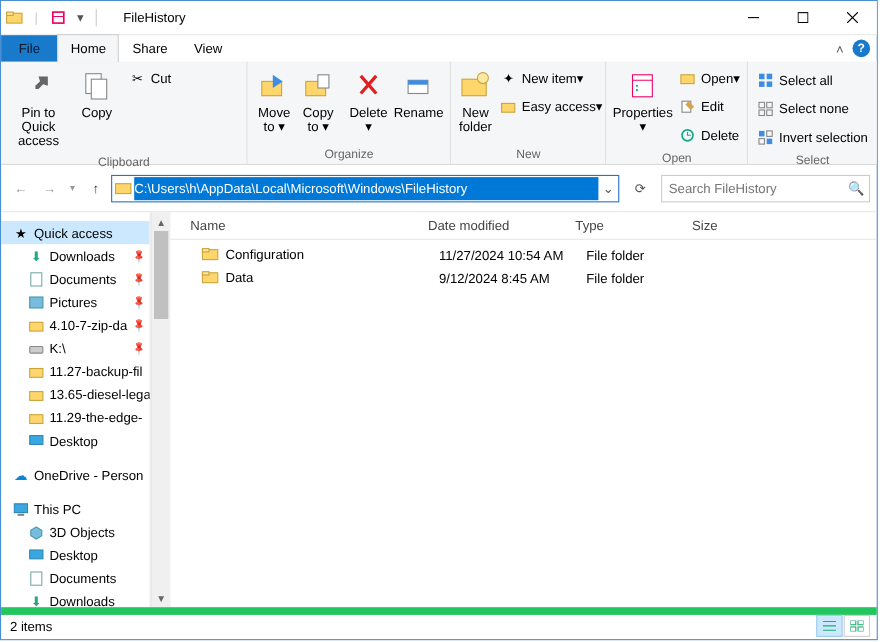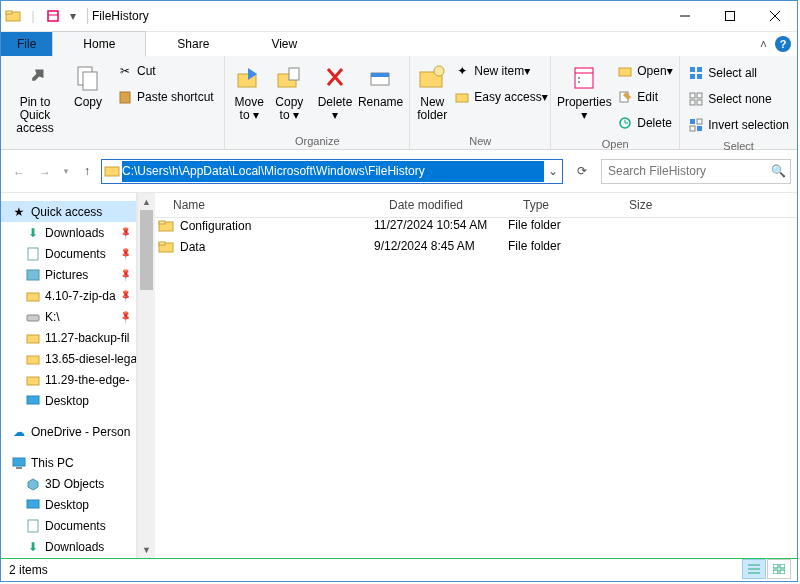--- a/index.html
+++ b/index.html
@@ -1,25 +1,25 @@
 <!DOCTYPE html>
 <html><head>
 <meta charset="utf-8">
 <style>
 html,body{margin:0;padding:0;font-family:"Segoe UI",Arial,sans-serif;font-size:12px;color:#000;background:#fff;height:584px;width:800px;overflow:hidden}
 .window{border:1px solid #4a8ed6;width:798px;height:582px;display:flex;flex-direction:column;box-sizing:border-box;position:relative}
 .titlebar{height:30px;background:#fff;display:flex;align-items:center;padding:0 0 0 4px;border-bottom:1px solid #e8e8e8}
 .titlebar .qat{display:flex;align-items:center;gap:4px;padding-right:6px;border-right:1px solid #ccc}
 .titlebar .qat span{width:16px;height:16px;display:flex;align-items:center;justify-content:center}
-.titlebar .title{margin-left:4px}
+.titlebar .title{margin-left:24px}
 .titlebar .winbtns{margin-left:auto;display:flex}
 .titlebar .winbtns div{width:45px;height:29px;display:flex;align-items:center;justify-content:center}
 .tabstrip{height:24px;display:flex;align-items:center;position:relative}
 .filetab{background:#1979ca;color:#0f172a;padding:4px 16px;height:16px;display:flex;align-items:center}
-.tab{padding:4px 30px;height:16px;display:flex;align-items:center;border:1px solid transparent}
+.tab{padding:4px 11px;height:16px;display:flex;align-items:center;border:1px solid transparent}
 .tab.active{border:1px solid #d0d0d0;border-bottom:1px solid #f5f6f7;background:#f5f6f7}
 .helpbtn{position:absolute;right:6px;top:4px;width:16px;height:16px;background:#1979ca;border-radius:50%;color:#fff;display:flex;align-items:center;justify-content:center;font-size:11px;font-weight:bold}
 .chevup{position:absolute;right:30px;top:6px;color:#555}
 .ribbon{height:93px;background:#f5f6f7;border-bottom:1px solid #dadada;display:flex}
 .rgroup{display:flex;flex-direction:column;padding:2px 4px 0 4px;border-right:1px solid #e1e1e1}
 .rgroup .grow{flex:1;display:flex;align-items:flex-start}
 .rgroup .glabel{text-align:center;color:#666;font-size:11px;padding:2px 0}
 .bigbtn{display:flex;flex-direction:column;align-items:center;justify-content:center;width:56px;padding:4px 2px;text-align:center;line-height:1.1}
 .bigbtn .ico{width:32px;height:32px;margin-bottom:2px;display:flex;align-items:center;justify-content:center}
 .smbtn{display:flex;align-items:center;height:22px;padding:2px 4px;white-space:nowrap}
@@ -40,25 +40,25 @@
 .navpane::-webkit-scrollbar{width:16px}
 .tree-item{display:flex;align-items:center;height:21px;padding-left:10px;white-space:nowrap}
 .tree-item.sub{padding-left:24px}
 .tree-item .tico{width:16px;height:16px;margin-right:4px;display:flex;align-items:center;justify-content:center;flex-shrink:0}
 .tree-item.pinned::after{content:"📌";font-size:9px;margin-left:auto;margin-right:4px;color:#888;transform:rotate(-45deg)}
 .qa{background:#cce8ff}
 .listhdr{height:24px;display:flex;align-items:center;border-bottom:1px solid #e8e8e8;color:#444;padding-left:12px}
 .listhdr div{padding-left:6px}
 .hname{width:210px}.hdate{width:128px}.htype{width:100px}.hsize{width:60px}
 .mainlist{flex:1;display:flex;flex-direction:column;overflow:auto}
-.row{display:flex;align-items:flex-start;height:21px;padding-left:3px}
+.row{display:flex;align-items:flex-end;height:21px;padding-left:28px}
 .row .cname{width:210px;display:flex;align-items:center}
 .row .cname .fic{width:16px;height:16px;margin-right:6px}
 .row .cdate{width:128px;padding-left:6px}.row .ctype{width:100px;padding-left:6px}
-.status{height:22px;border-top:1px solid #22c55e;display:flex;align-items:center;padding:0 8px;position:relative}
+.status{height:22px;border-top:7px solid #22c55e;display:flex;align-items:center;padding:0 8px;position:relative}
 .viewsw{position:absolute;right:6px;bottom:2px;display:flex;gap:1px}
 .viewsw div{width:22px;height:18px;border:1px solid #ccc;display:flex;align-items:center;justify-content:center;font-size:10px}
 .viewsw div.active{background:#cce8ff;border-color:#99ccee}
 .scrollbar{width:17px;background:#f0f0f0;border-left:1px solid #e8e8e8;display:flex;flex-direction:column}
 .sbtn{height:17px;display:flex;align-items:center;justify-content:center;color:#666;font-size:9px}
 .sthumb{background:#c0c0c0;margin:0 2px;flex:0 0 80px}
 svg{display:block}
 .section-gap{height:10px}
 </style>
 </head>
@@ -132,30 +132,23 @@
                 <rect x="9" y="8" width="14" height="18" fill="#fff" stroke="#888"></rect>
               </svg>
             </span>
           <span>Copy</span>
         </div>
         <div class="vcol" style="margin-left:2px">
           <div class="smbtn">
               <span class="ico">✂</span>
               <span>Cut</span>
             </div>
-          <div class="smbtn">
-              <span class="ico">
-                <svg width="14" height="14">
-                  <rect x="2" y="2" width="10" height="11" fill="#d9a24b" stroke="#a97a2f"></rect>
-                </svg>
-              </span>
-              <span>Paste shortcut</span>
-            </div>
-        </div>
-      </div>
+        </div>
+      </div>
+      <div class="glabel">Clipboard</div>
     </div>
 
     <div class="rgroup" style="width:176px">
       <div class="grow">
         <div class="bigbtn" style="width:42px">
             <span class="ico">
               <svg width="28" height="28">
                 <rect x="3" y="10" width="18" height="13" fill="#ffd66b" stroke="#c9a43a"></rect>
                 <path d="M13 4 L22 10 L13 16 Z" fill="#3b8de6"></path>
               </svg>

